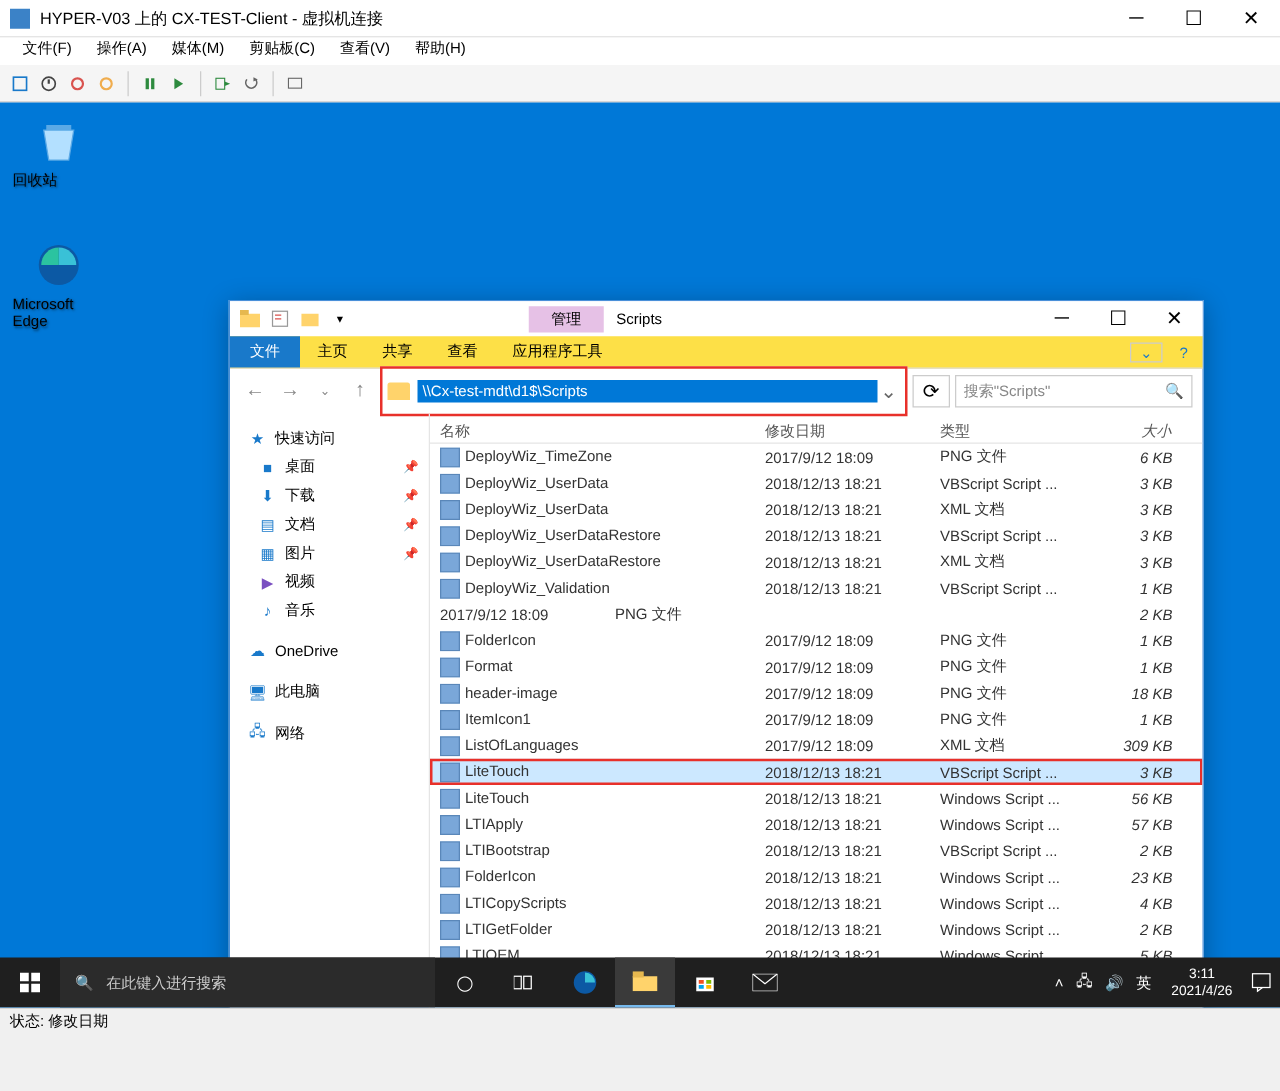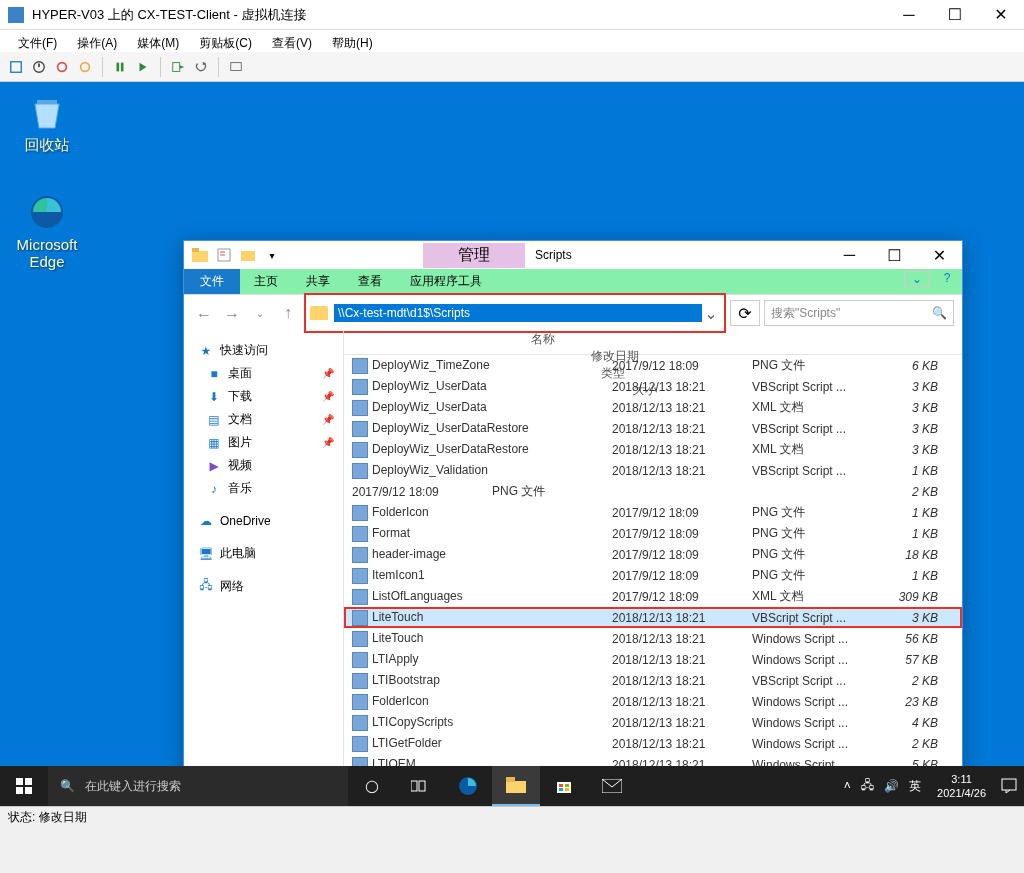--- a/index.html
+++ b/index.html
@@ -6,46 +6,46 @@
 body { width: 1024px; height: 873px; background: #f0f0f0; overflow: hidden; position: relative; }
 
 
 .host-titlebar { height: 30px; background: #fff; display: flex; align-items: center; border-bottom: 1px solid #ddd; }
 .host-titlebar .icon { width: 16px; height: 16px; margin: 0 8px; background: #3b82c7; }
 .host-titlebar .title { flex: 1; font-size: 13px; color: #000; }
 .host-titlebar .winbtns { display: flex; }
 .host-titlebar .winbtn { width: 46px; height: 30px; display: flex; align-items: center; justify-content: center; cursor: pointer; }
 
 
-.host-menu { height: 22px; background: #fff; display: flex; align-items: flex-end; padding: 0 8px; font-size: 12px; }
+.host-menu { height: 22px; background: #fff; display: flex; align-items: flex-start; padding: 0 8px; font-size: 12px; }
 .host-menu .item { padding: 0 10px; cursor: pointer; }
 
 
 .host-toolbar { height: 30px; background: #f5f5f5; border-bottom: 1px solid #ccc; display: flex; align-items: center; padding: 0 6px; gap: 3px; }
 .host-toolbar .tb { width: 20px; height: 20px; display: flex; align-items: center; justify-content: center; border-radius: 2px; cursor: pointer; }
 .host-toolbar .sep { width: 1px; height: 20px; background: #ccc; margin: 0 4px; }
 
 
 .vm-desktop { position: relative; height: 724px; background: #0078d7; overflow: hidden; }
-.desktop-icon { position: absolute; width: 74px; text-align: center; color: #fef9c3; font-size: 15px; cursor: pointer; }
+.desktop-icon { position: absolute; width: 74px; text-align: left; color: #000000; font-size: 12px; cursor: pointer; }
 .desktop-icon .ico { width: 40px; height: 40px; margin: 0 auto 4px; }
 .desktop-icon .lbl { text-shadow: 1px 1px 2px rgba(0,0,0,.5); }
 
 
 .explorer { position: absolute; left: 183px; top: 158px; width: 780px; height: 594px; background: #fff; border: 1px solid #4a90d9; box-shadow: 0 4px 20px rgba(0,0,0,.3); display: flex; flex-direction: column; }
 .exp-titlebar { height: 28px; display: flex; align-items: center; background: #fff; }
 .exp-titlebar .qat { display: flex; align-items: center; padding: 0 6px; gap: 4px; }
 .exp-titlebar .qat div { width: 20px; height: 20px; display: flex; align-items: center; justify-content: center; }
-.exp-titlebar .contextlbl { background: #e6c1e6; padding: 2px 35px; font-size: 16px; margin-left: 135px; }
+.exp-titlebar .contextlbl { background: #e6c1e6; padding: 2px 18px; font-size: 12px; margin-left: 135px; }
 .exp-titlebar .windowtab { padding: 2px 10px; font-size: 12px; }
 .exp-titlebar .spacer { flex: 1; }
 .exp-titlebar .winbtn { width: 45px; height: 28px; display: flex; align-items: center; justify-content: center; cursor: pointer; }
 
 
-.ribbon { height: 26px; background: #86efac; display: flex; align-items: flex-start; border-bottom: 1px solid #ddd; font-size: 12px; }
+.ribbon { height: 26px; background: #fde047; display: flex; align-items: center; border-bottom: 1px solid #ddd; font-size: 12px; }
 .ribbon .filetab { background: #1979ca; color: #fff; padding: 4px 16px; cursor: pointer; }
 .ribbon .rtab { padding: 4px 14px; cursor: pointer; }
 .ribbon .rtab.context { margin-left: 0; }
 .ribbon .spacer { flex: 1; }
 .ribbon .helpbox { width: 26px; display: flex; align-items: center; justify-content: center; border: 1px solid #ccc; margin: 2px; color: #1979ca; }
 
 
 .addr-row { height: 36px; display: flex; align-items: center; padding: 4px 8px; gap: 4px; }
 .navbtn { width: 24px; height: 24px; display: flex; align-items: center; justify-content: center; color: #888; cursor: pointer; }
 .addr-box { flex: 1; height: 40px; border: 2px solid #e8302a; display: flex; align-items: center; padding: 0 4px; background: #fff; }
@@ -61,21 +61,21 @@
 .sidebar { width: 160px; border-right: 1px solid #e5e5e5; padding: 8px 0; font-size: 12px; overflow: hidden; }
 .sidebar .navitem { display: flex; align-items: center; padding: 3px 8px 3px 22px; cursor: pointer; position: relative; }
 .sidebar .navitem .nico { width: 16px; height: 16px; margin-right: 6px; display: flex; align-items: center; justify-content: center; }
 .sidebar .navitem .pin { position: absolute; right: 8px; color: #999; font-size: 10px; }
 .sidebar .navgroup { margin-bottom: 10px; }
 .sidebar .navhead { padding: 3px 8px 3px 14px; display: flex; align-items: center; }
 .sidebar .navhead .nico { width: 16px; height: 16px; margin-right: 6px; display:flex; align-items:center; justify-content:center; }
 
 
 .listview { flex: 1; display: flex; flex-direction: column; overflow: hidden; }
-.lv-header { display: flex; font-size: 12px; color: #555; border-bottom: 1px solid #e5e5e5; height: 24px; align-items: center; flex-direction: column; }
+.lv-header { display: flex; font-size: 12px; color: #555; border-bottom: 1px solid #e5e5e5; height: 24px; align-items: flex-end; }
 .lv-header .col { padding: 0 8px; border-right: 1px solid transparent; cursor: pointer; }
 .col-name { width: 260px; }
 .col-date { width: 140px; }
 .col-type { width: 120px; }
 .col-size { flex: 1; text-align: right; padding-right: 24px !important; font-style: italic; }
 .lv-rows { flex: 1; overflow-y: auto; overflow-x: hidden; font-size: 12px; }
 .row { display: flex; height: 21px; align-items: center; cursor: pointer; position: relative; }
 .row.selected { outline: 2px solid #e8302a; outline-offset: -2px; background: #cce8ff; }
 .row .cell { padding: 0 8px; white-space: nowrap; overflow: hidden; text-overflow: ellipsis; color: #333; }
 .row .cell.size { text-align: right; padding-right: 24px; }

